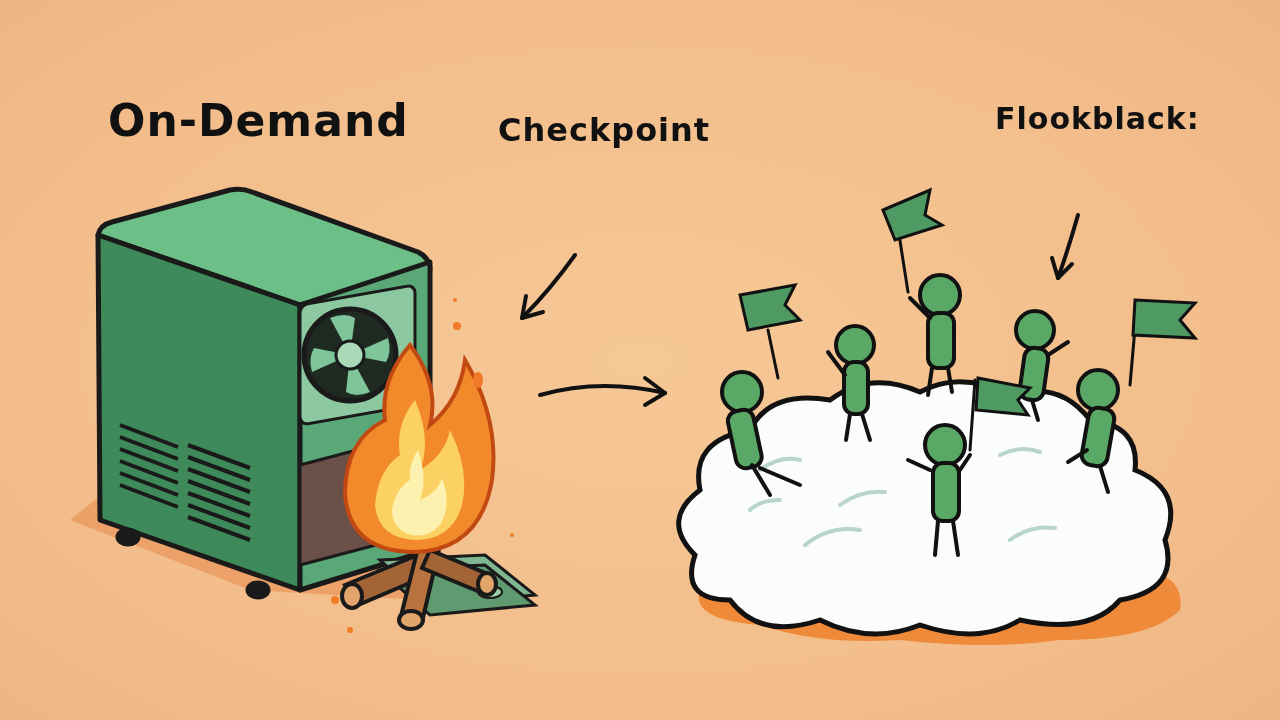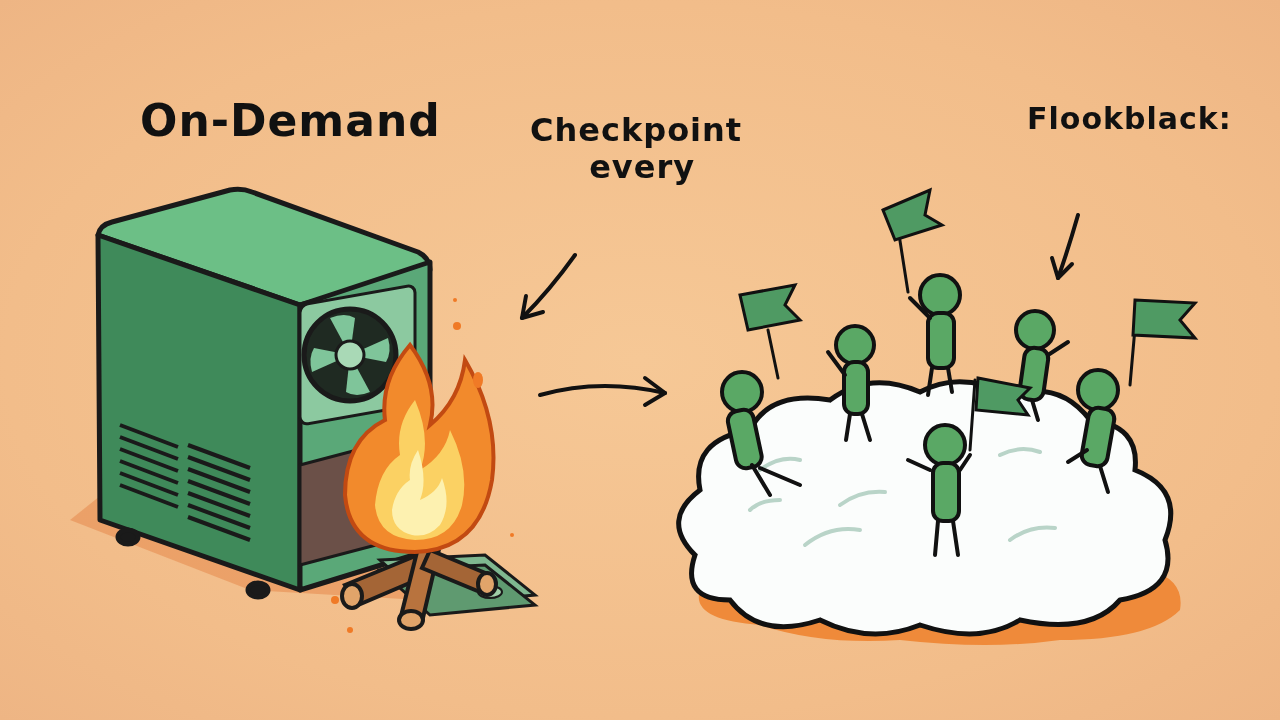--- a/index.html
+++ b/index.html
@@ -1,34 +1,33 @@
 <!DOCTYPE html>
 <html><head>
 <meta charset="utf-8">
 <style>
   html,body{margin:0;padding:0;}
   body{width:1280px;height:720px;overflow:hidden;background:#f4c08f;position:relative;font-family:"DejaVu Sans",sans-serif;}
   .bg{position:absolute;inset:0;background:radial-gradient(ellipse at 50% 50%,#f6c896 0%,#f2bd8a 70%,#eeb584 100%);}
-  .label{position:absolute;color:#111;font-weight:bold;letter-spacing:1px;line-height:1.15;margin-left:32px;}
+  .label{position:absolute;color:#111;font-weight:bold;letter-spacing:1px;line-height:1.15;}
   #title-left{left:108px;top:96px;font-size:44px;}
   #note-mid{left:498px;top:112px;font-size:32px;text-align:center;}
   #note-right{left:995px;top:102px;font-size:30px;}
   .note-line{display:block;}
   svg.art{position:absolute;left:0;top:0;}
 </style>
 </head>
 <body>
 
 <div class="bg"></div>
 
 <div class="label" id="title-left">On-Demand</div>
 
 <div class="label" id="note-mid">
   <span class="note-line">Checkpoint</span>
-  <span class="note-line" style="padding-left:12px">every</span>
 </div>
 
 <div class="label" id="note-right">
   <span class="note-line">Flookblack:</span>
 </div>
 
 <svg class="art" width="1280" height="720" viewBox="0 0 1280 720">
 
   <path d="M70 520 L250 590 L420 600 L410 560 L120 480 Z" fill="#e8945a" opacity="0.7"></path>
 

